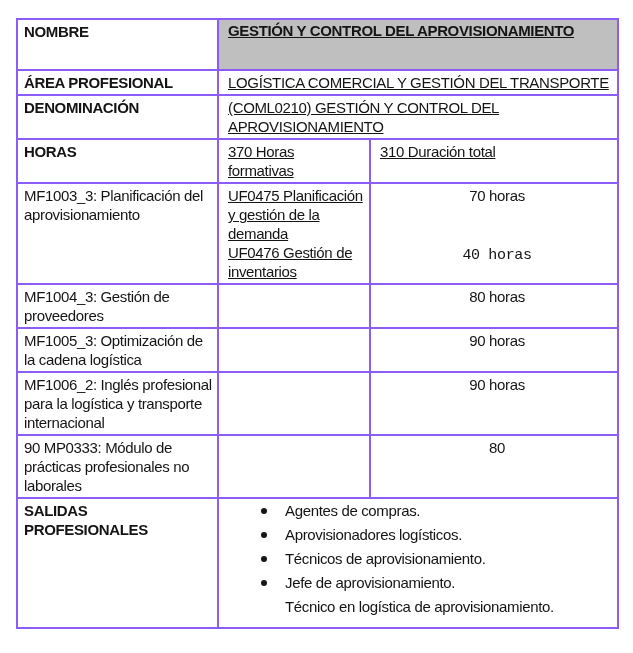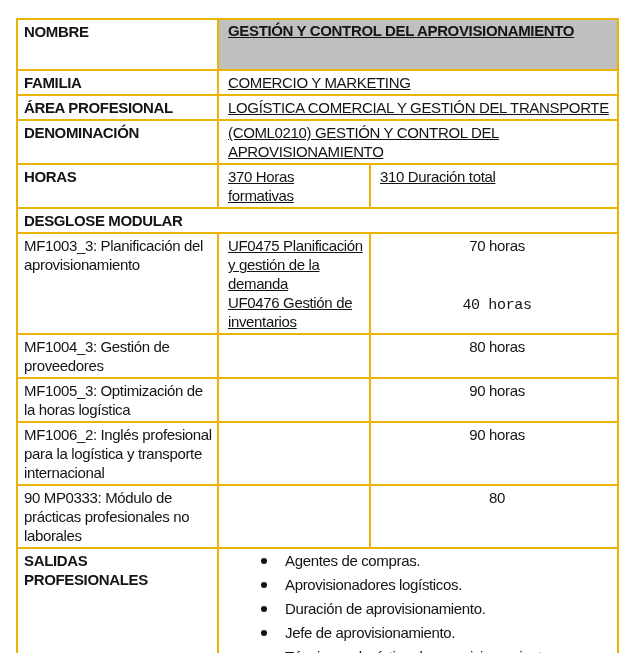--- a/index.html
+++ b/index.html
@@ -18,21 +18,21 @@
     top:18px;
     width:601px;
   }
   table.cert{
     border-collapse:collapse;
     table-layout:fixed;
     width:601px;
     letter-spacing:-0.35px;
   }
   table.cert td{
-    border:2px solid #eab308;
+    border:2px solid #8b5cf6;
     vertical-align:top;
     padding:2px 4px 2px 6px;
     font-size:15px;
     line-height:19px;
     overflow:hidden;
   }
   .lbl{ font-weight:bold; }
   .val{ padding-left:9px !important;text-decoration:underline; }
   .hdr-val{
     background:#bfbfbf;
@@ -81,24 +81,20 @@
       <col style="width:152px">
       <col style="width:248px">
     </colgroup>
 
     <tbody>
         <tr class="r1">
       <td class="lbl">NOMBRE</td>
       <td class="val hdr-val" colspan="2">GESTIÓN Y CONTROL DEL APROVISIONAMIENTO</td>
     </tr>
 
-    <tr class="r2">
-      <td class="lbl">FAMILIA</td>
-      <td class="val" colspan="2">COMERCIO Y MARKETING</td>
-    </tr>
 
     <tr class="r3">
       <td class="lbl">ÁREA PROFESIONAL</td>
       <td class="val" colspan="2">LOGÍSTICA COMERCIAL Y GESTIÓN DEL TRANSPORTE</td>
     </tr>
 
     <tr class="r4">
       <td class="lbl">DENOMINACIÓN</td>
       <td class="val" colspan="2">
         <div class="denom-inner">(COML0210) GESTIÓN Y CONTROL DEL APROVISIONAMIENTO</div>
@@ -106,44 +102,41 @@
     </tr>
 
     <tr class="r5">
       <td class="lbl">HORAS</td>
       <td class="val">
         <div class="horas-form-inner">370 Horas formativas</div>
       </td>
       <td class="val">310 Duración total</td>
     </tr>
 
-    <tr class="r6">
-      <td class="section" colspan="3">DESGLOSE MODULAR</td>
-    </tr>
 
     <tr class="r7">
       <td>MF1003_3: Planificación del aprovisionamiento</td>
       <td class="val">
         <div>UF0475 Planificación y gestión de la demanda</div>
         <div>UF0476 Gestión de inventarios</div>
       </td>
       <td class="hours-cell">
         <div>70 horas</div>
         <div class="hours-gap">40 horas</div>
       </td>
     </tr>
 
     <tr class="r8">
       <td>MF1004_3: Gestión de proveedores</td>
       <td></td>
       <td class="hours-cell">80 horas</td>
     </tr>
 
     <tr class="r9">
-      <td>MF1005_3: Optimización de la horas logística</td>
+      <td>MF1005_3: Optimización de la cadena logística</td>
       <td></td>
       <td class="hours-cell">90 horas</td>
     </tr>
 
     <tr class="r10">
       <td>MF1006_2: Inglés profesional para la logística y transporte internacional</td>
       <td></td>
       <td class="hours-cell">90 horas</td>
     </tr>
 
@@ -152,21 +145,21 @@
       <td></td>
       <td class="hours-cell">80</td>
     </tr>
 
     <tr class="r12">
       <td class="lbl">SALIDAS PROFESIONALES</td>
       <td colspan="2">
         <ul class="salidas-list">
           <li><span class="dot"></span><span>Agentes de compras.</span></li>
           <li><span class="dot"></span><span>Aprovisionadores logísticos.</span></li>
-          <li><span class="dot"></span><span>Duración de aprovisionamiento.</span></li>
+          <li><span class="dot"></span><span>Técnicos de aprovisionamiento.</span></li>
           <li><span class="dot"></span><span>Jefe de aprovisionamiento.</span></li>
           <li><span>Técnico en logística de aprovisionamiento.</span></li>
         </ul>
       </td>
     </tr>
   </tbody>
     </table>
 </div>
 
 </body></html>

